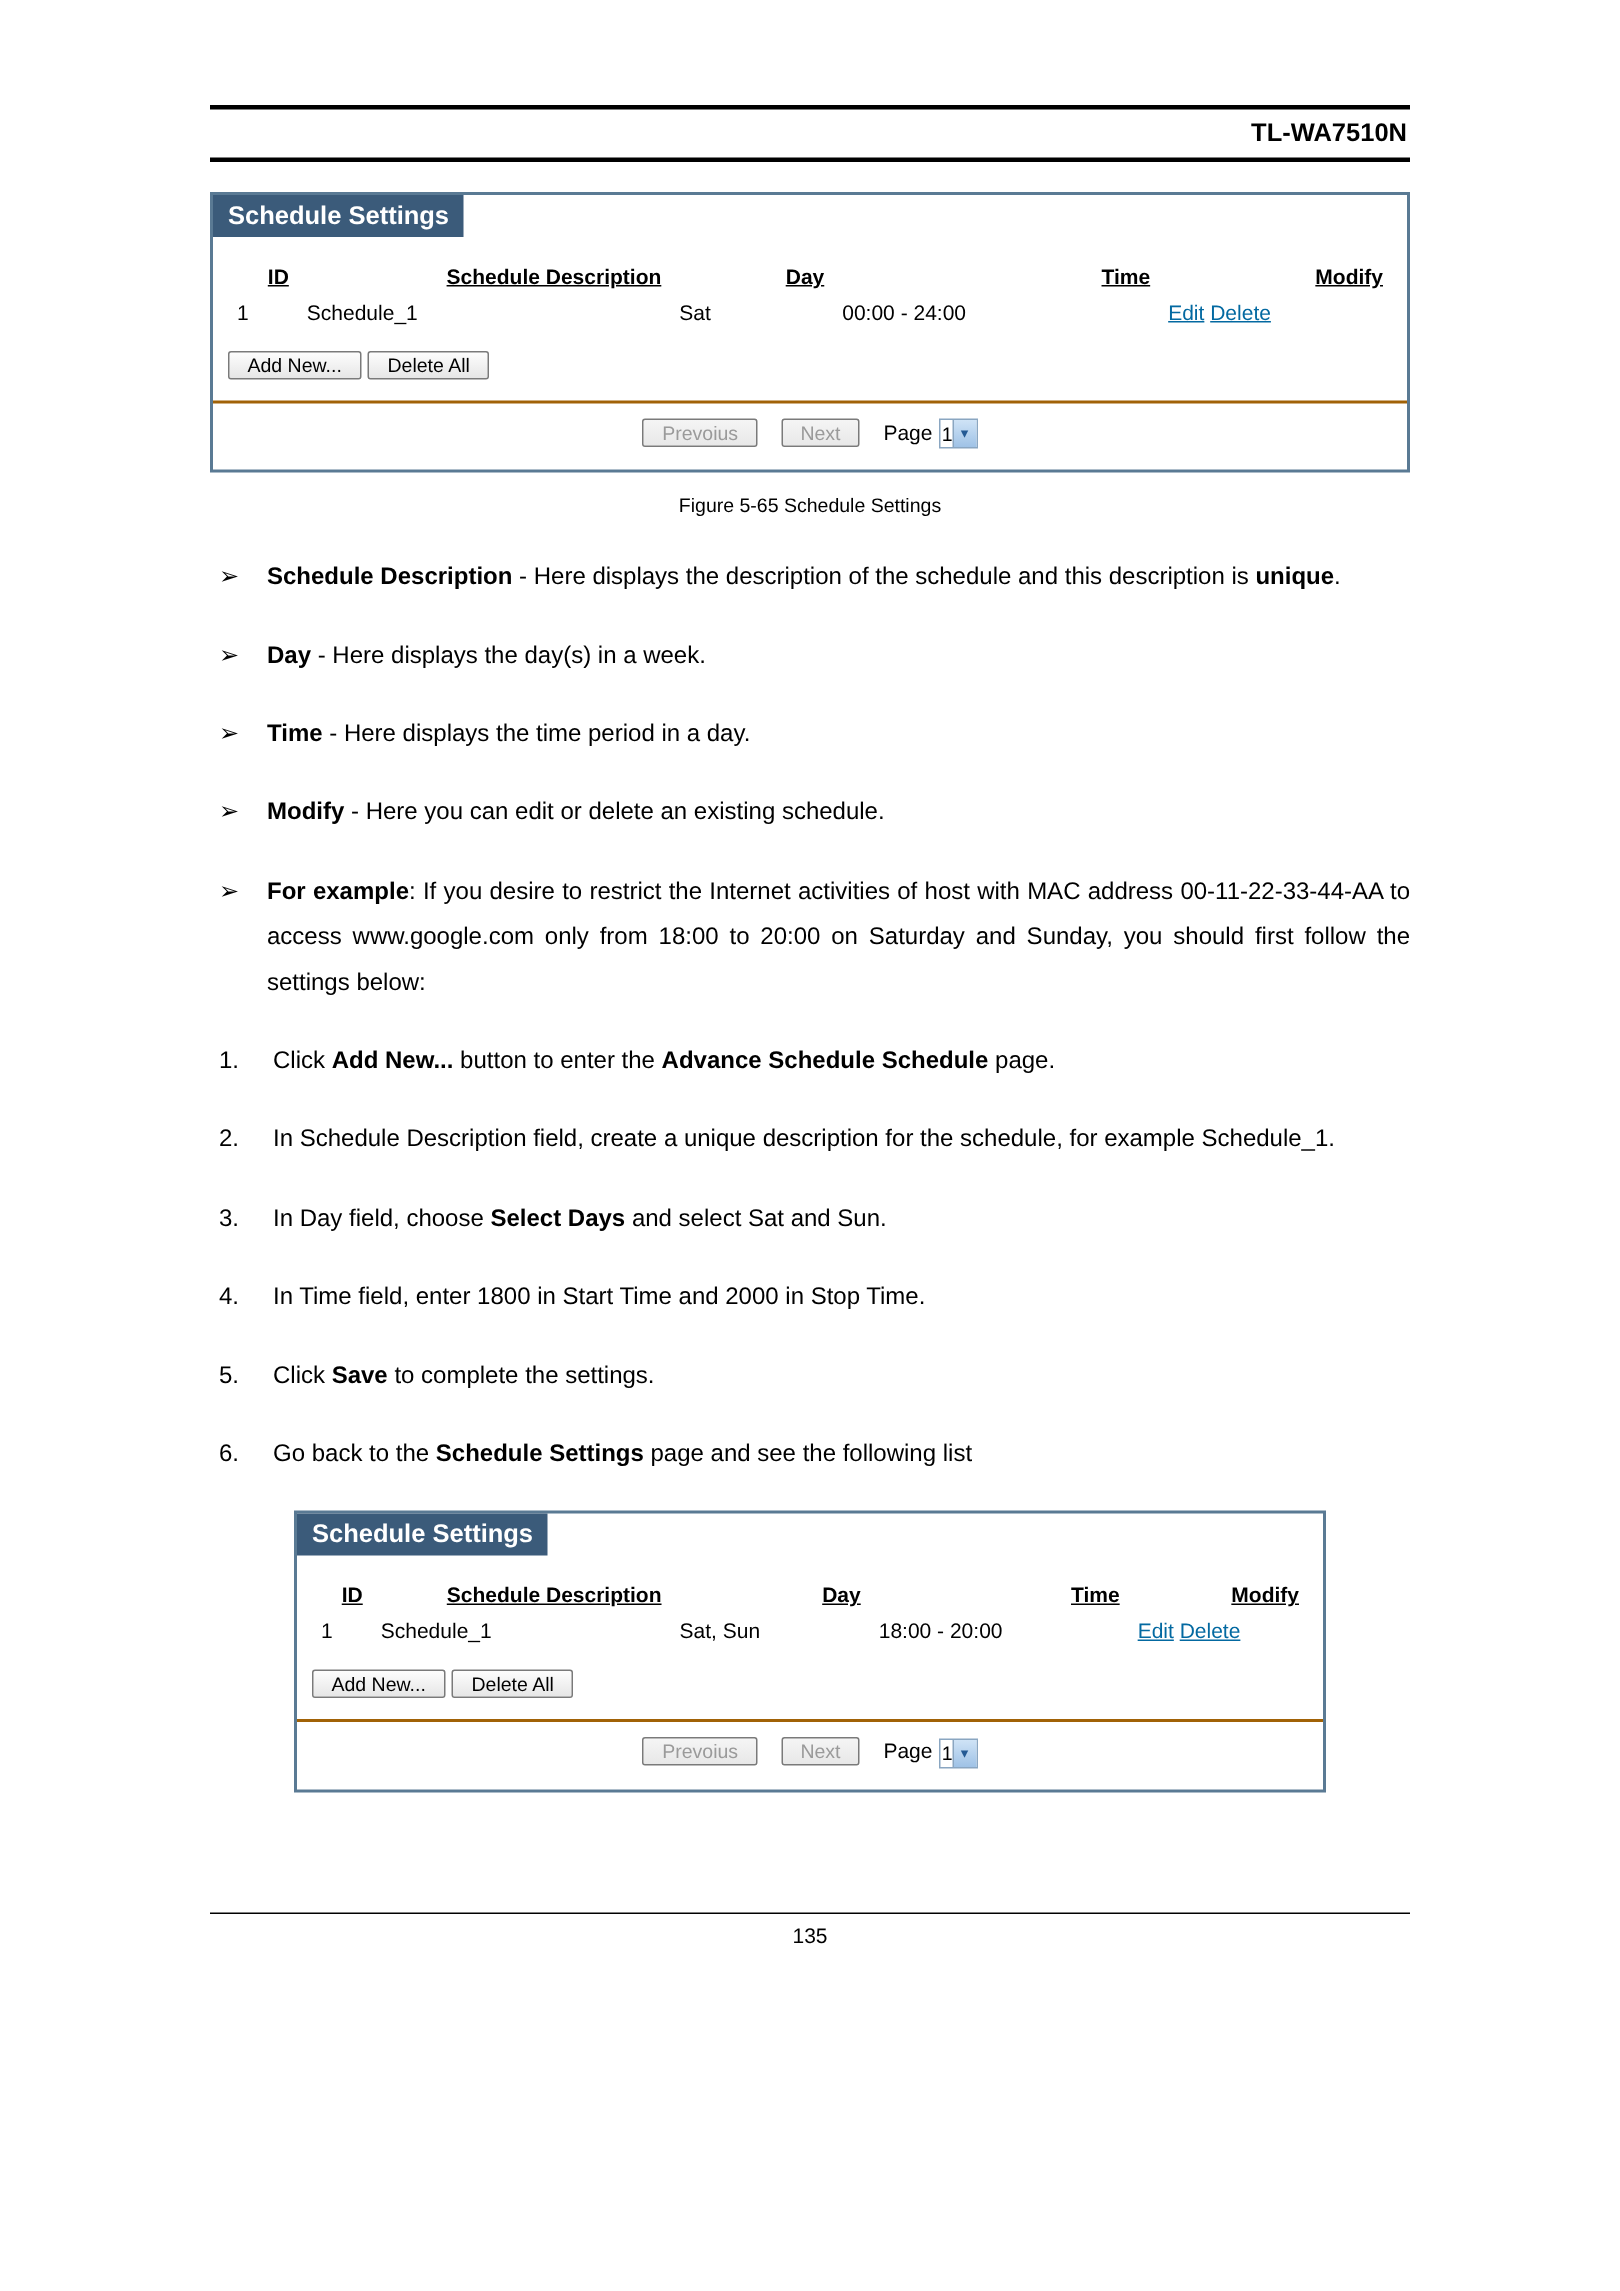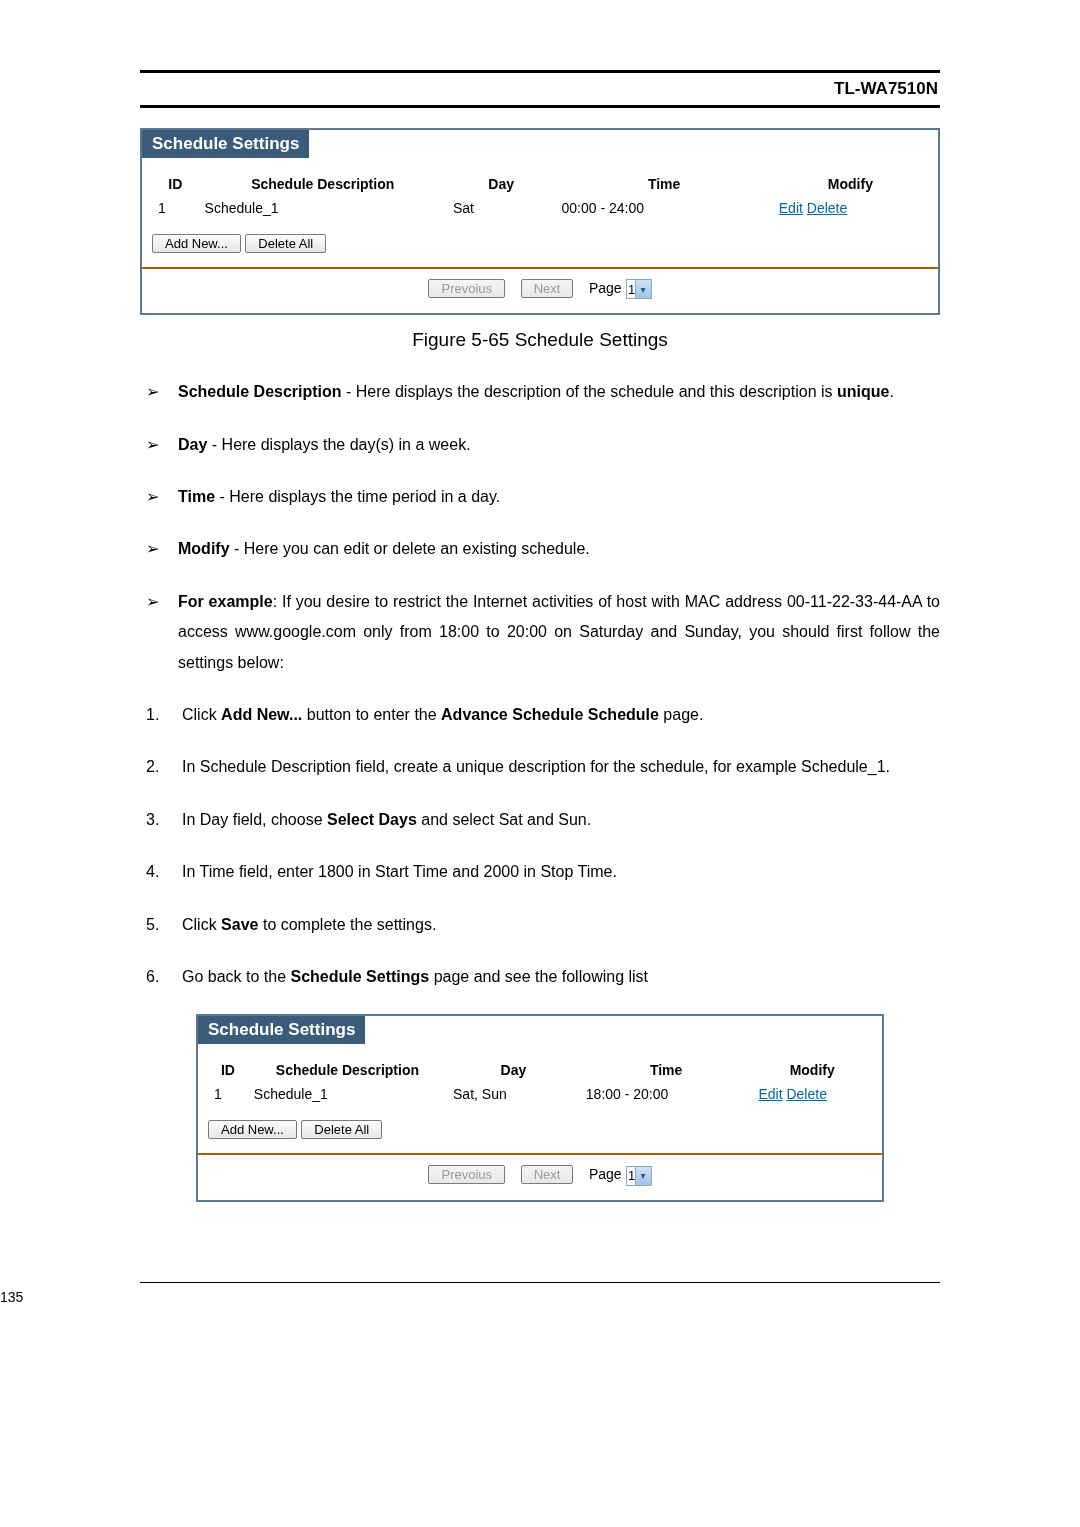--- a/index.html
+++ b/index.html
@@ -36,21 +36,21 @@
     width: 100%;
   }
   .figure-box.narrow { width: 86%; }
   .panel-title {
     background: #3b5b7a; color: #fff; font-weight: bold;
     font-size: 17px; padding: 4px 10px; display: inline-block;
     margin-bottom: 10px;
   }
   .table-wrap { padding: 4px 10px 8px 10px; }
   .sched-table { width: 100%; border-collapse: collapse; font-size: 14px; }
-  .sched-table th { text-align: center; font-weight: bold; padding: 4px 6px; }
+  .sched-table th { text-align: right; font-weight: bold; padding: 4px 6px; text-decoration: underline; }
   .sched-table td { padding: 4px 6px; vertical-align: middle; }
   .link-red { color: #0369a1; text-decoration: underline; cursor: pointer; }
   .btn {
     display: inline-block; border: 1px solid #7a7a7a;
     background: linear-gradient(#fdfdfd,#e6e6e6);
     padding: 1px 12px; font-size: 13px; font-family: inherit;
     border-radius: 2px; cursor: pointer;
   }
   .btn.disabled { color: #9a9a9a; background: linear-gradient(#f5f5f5,#e8e8e8); cursor: default; }
   .btn-row { padding: 6px 10px 14px 10px; }
@@ -63,35 +63,35 @@
     font-size: 13px; text-align: center; vertical-align: middle;
     padding-right: 14px; position: relative;
   }
   .page-select-wrap { position: relative; display: inline-block; vertical-align: middle; }
   .page-select-arrow {
     position: absolute; right: 1px; top: 1px; width: 16px; height: 18px;
     background: linear-gradient(#cfe3f6,#9fc2e6); border-left: 1px solid #8aa6c1;
     display: flex; align-items: center; justify-content: center; font-size: 10px; color: #245a94;
   }
 
-  .figure-caption { text-align: center; font-size: 19px; margin: 14px 0 26px 0; }
+  .figure-caption { text-align: center; font-size: 13px; margin: 14px 0 26px 0; }
 
   .bullet-list { margin: 0 0 0 6px; }
   .bullet-item { display: flex; margin: 0 0 22px 0; line-height: 1.9; }
   .bullet-mark { width: 32px; flex: none; font-weight: normal; }
   .bullet-body { flex: 1; text-align: justify; }
   .bullet-body b { font-weight: bold; }
 
   .num-list { margin: 0 0 0 6px; }
   .num-item { display: flex; margin: 0 0 22px 0; line-height: 1.9; }
   .num-mark { width: 36px; flex: none; }
   .num-body { flex: 1; text-align: justify; }
 
   .footer-sep { height: 1px; background: #000; width: 800px; margin: 30px auto 6px auto; }
-  .footer-num { font-size: 14px; }
+  .footer-num { text-align: center; font-size: 14px; }
 </style>
 </head>
 <body>
 
 <div class="page-inner">
 
   <div class="header-wrap">
     <div class="top-border"></div>
     <div class="header-line">
       <span style="flex:1"></span>

